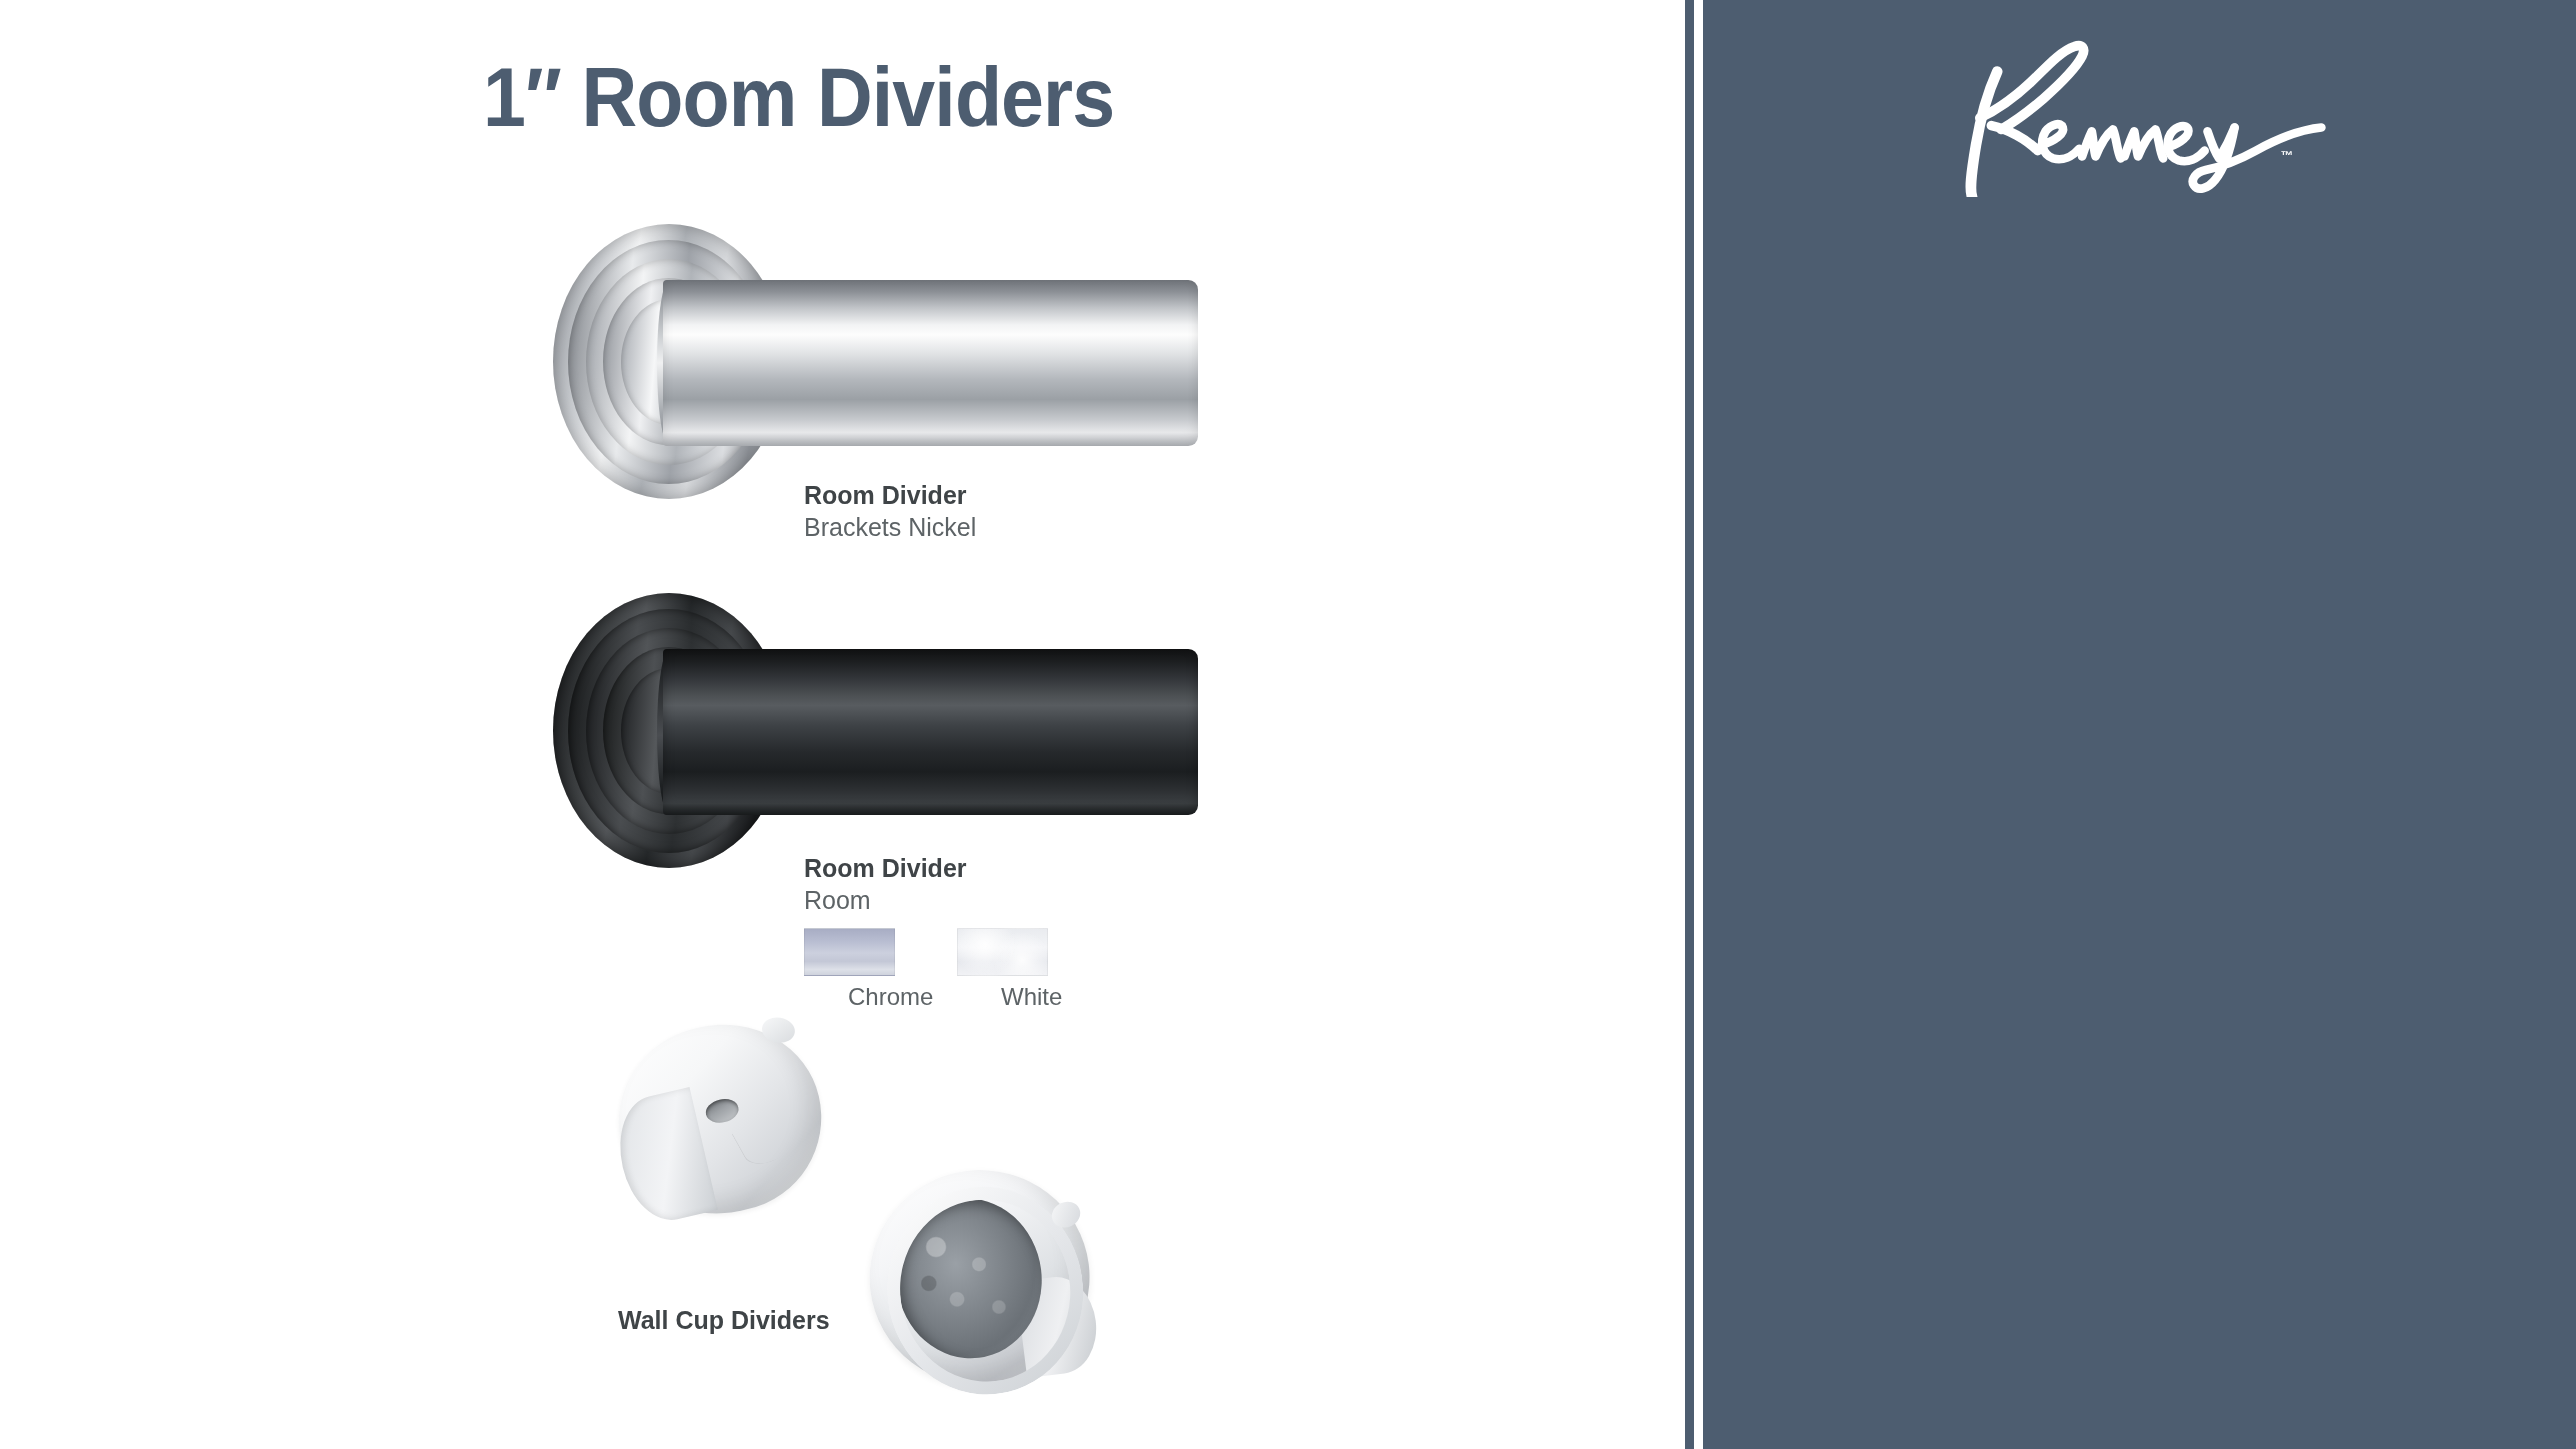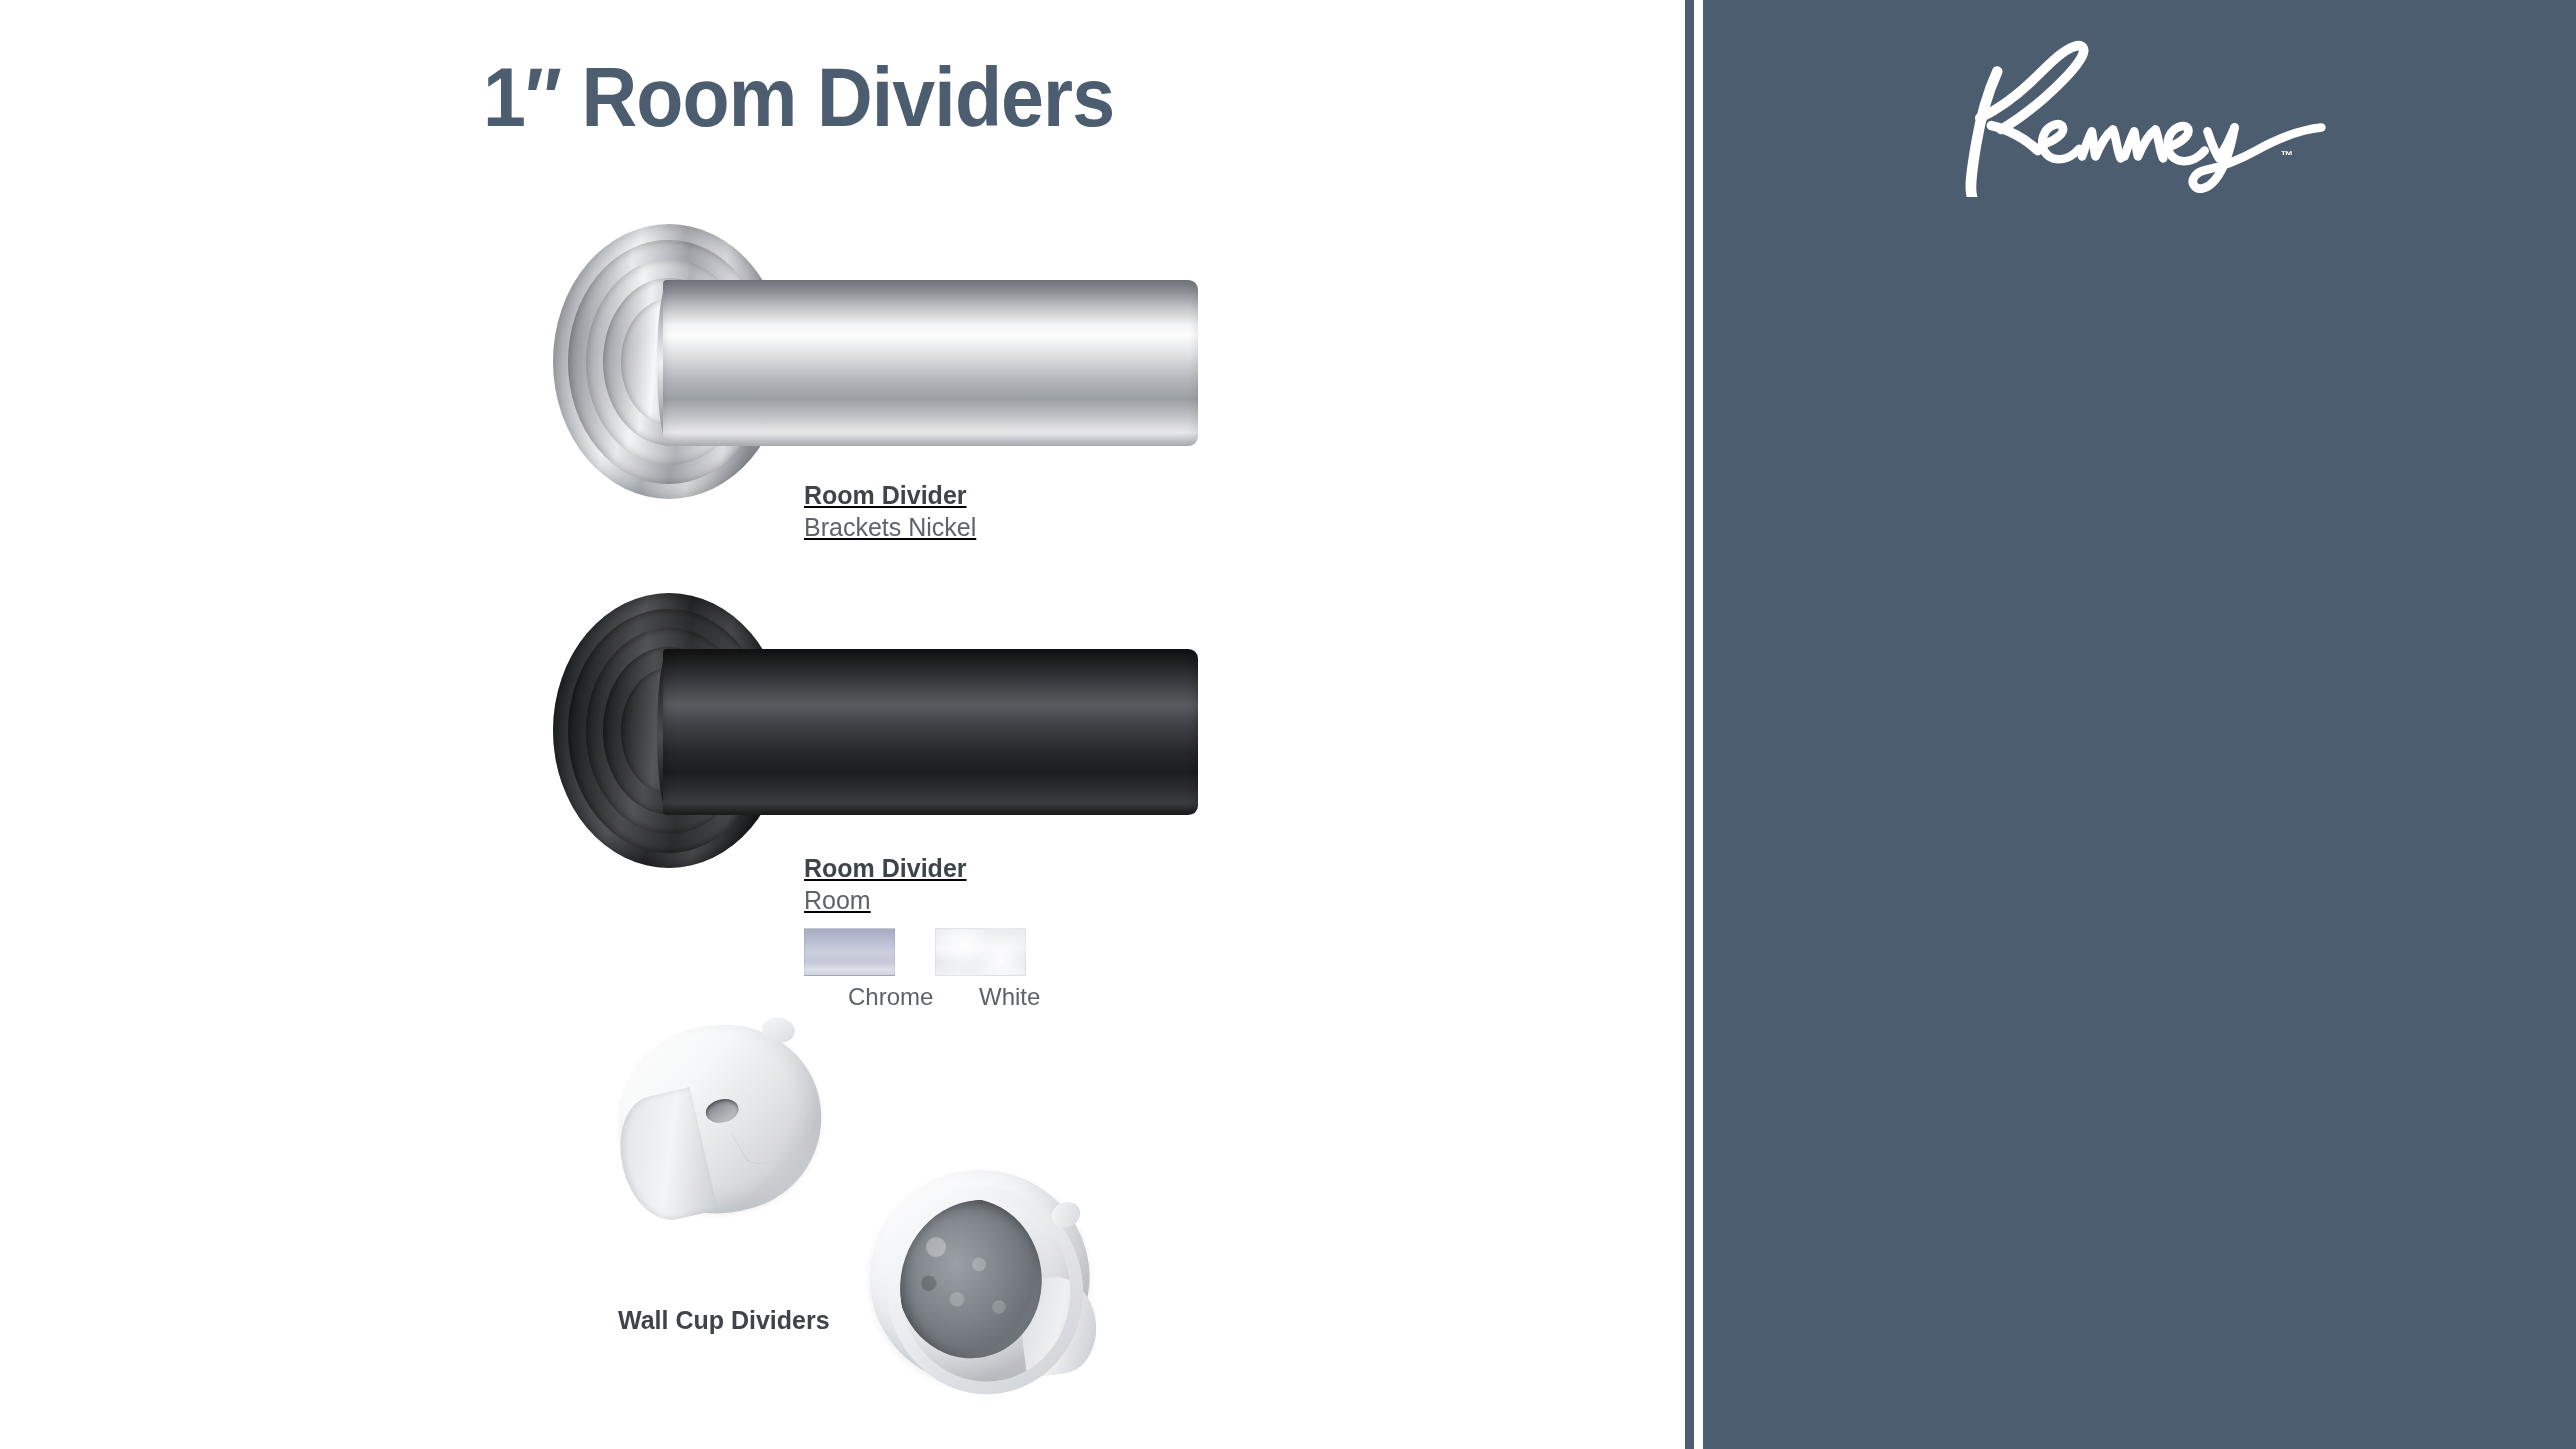--- a/index.html
+++ b/index.html
@@ -116,21 +116,21 @@
       #2e3134 86%, #3c4043 93%, #202325 100%);
     box-shadow: inset 0 -5.8px 11.6px rgba(0,0,0,.3);
   }
   #rod-black .tube-cap {
     position: absolute; left: 116px; top: 56px; width: 25px; height: 166px;
     border-radius: 50%;
     background: linear-gradient(to bottom,#131517,#3a3d40 38%,#4a4d51 52%,#1e2123 82%,#141618);
   }
 
   
-  .caption { position: absolute; text-decoration: underline; }
+  .caption { position: absolute; }
   .caption .cap-title {
     font-size: 25px;
     font-weight: bold;
     color: #3f4447;
     line-height: 1.28;
   }
   .caption .cap-sub {
     font-size: 25px;
     font-weight: normal;
     color: #5d6366;
@@ -150,21 +150,21 @@
     margin-top: 6.8px;
     font-size: 24px;
     color: #5d6366;
     white-space: nowrap;
     margin-left: 44px;
   }
   #swatch-chrome { left: 0; }
   #swatch-chrome .swatch-chip {
     background: linear-gradient(to bottom, #a8adc4 0%, #b9bed2 28%, #ccd0de 52%, #c3c7d6 70%, #dde0e8 88%, #cfd3dd 100%);
   }
-  #swatch-white { left: 131px; }
+  #swatch-white { left: 153px; }
   #swatch-white .swatch-chip {
     background:
       radial-gradient(circle at 30% 35%, rgba(255,255,255,.95) 0%, rgba(231,233,238,0) 45%),
       radial-gradient(circle at 72% 68%, rgba(255,255,255,.9) 0%, rgba(228,230,236,0) 40%),
       linear-gradient(to bottom, #e9ebef 0%, #f3f4f7 40%, #e6e8ed 70%, #f1f2f5 100%);
   }
 
   
   #brackets { position: absolute; left: 580px; top: 1015px; width: 541px; height: 415px; }
 

